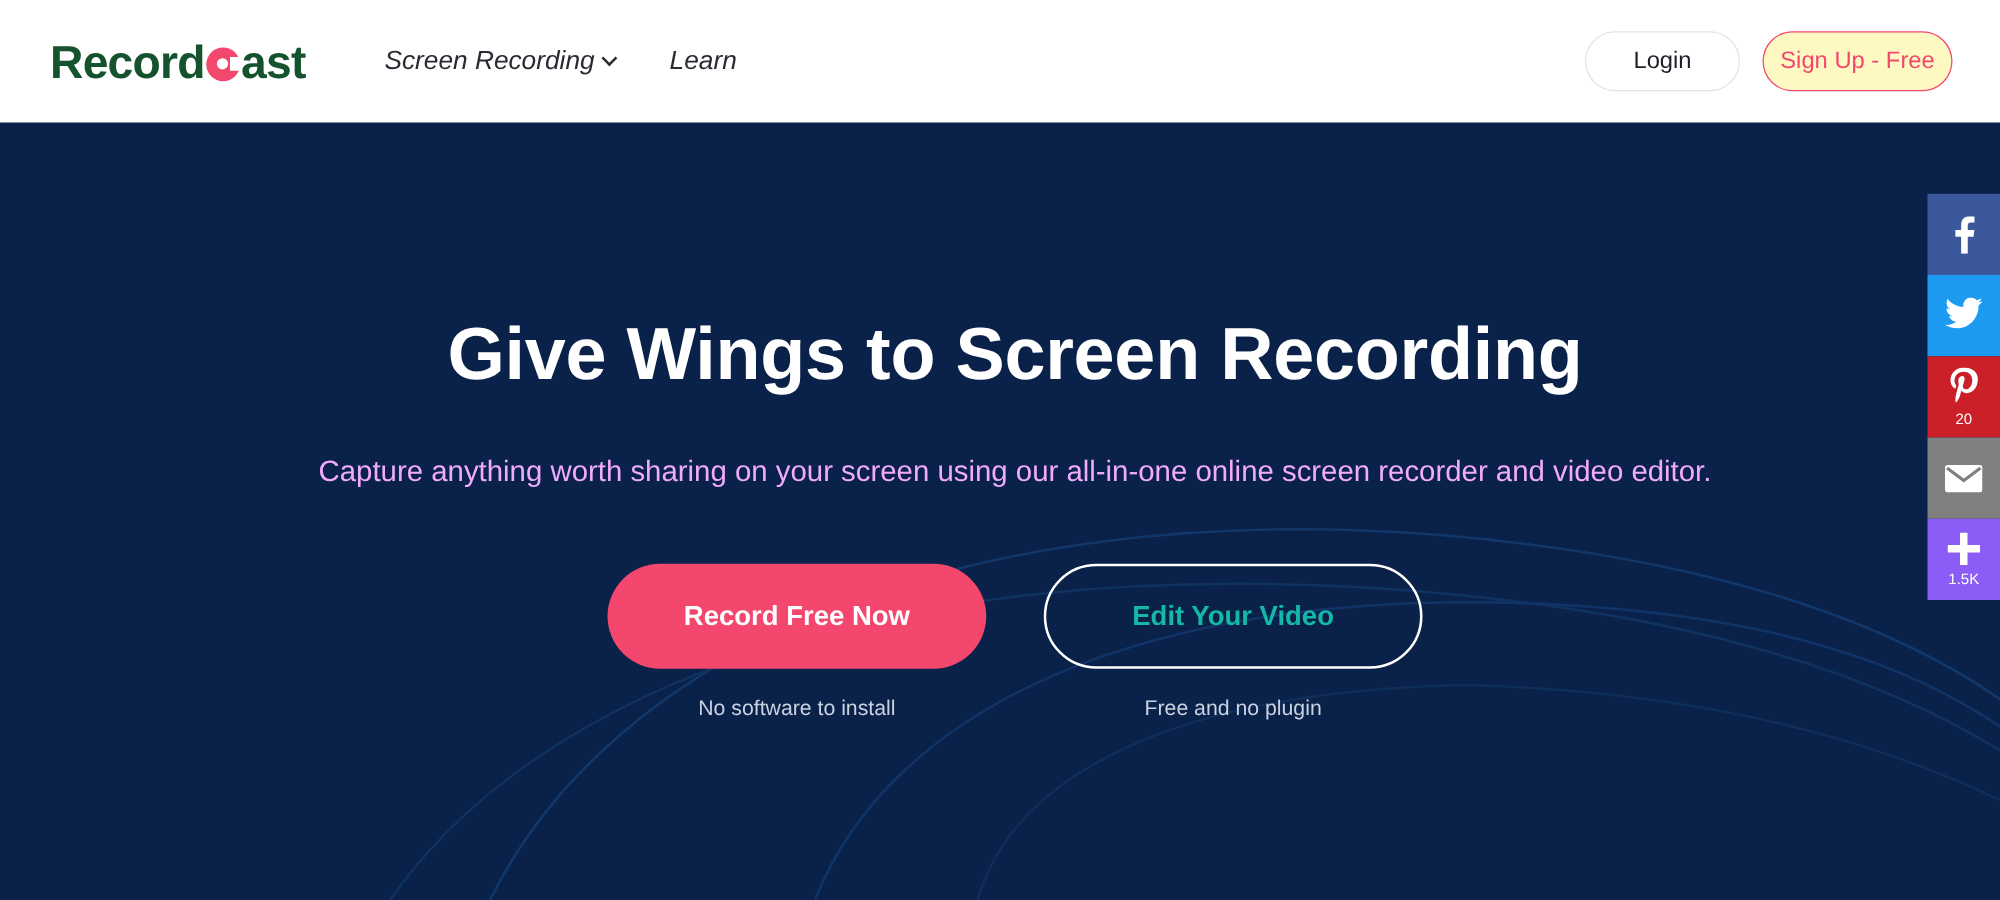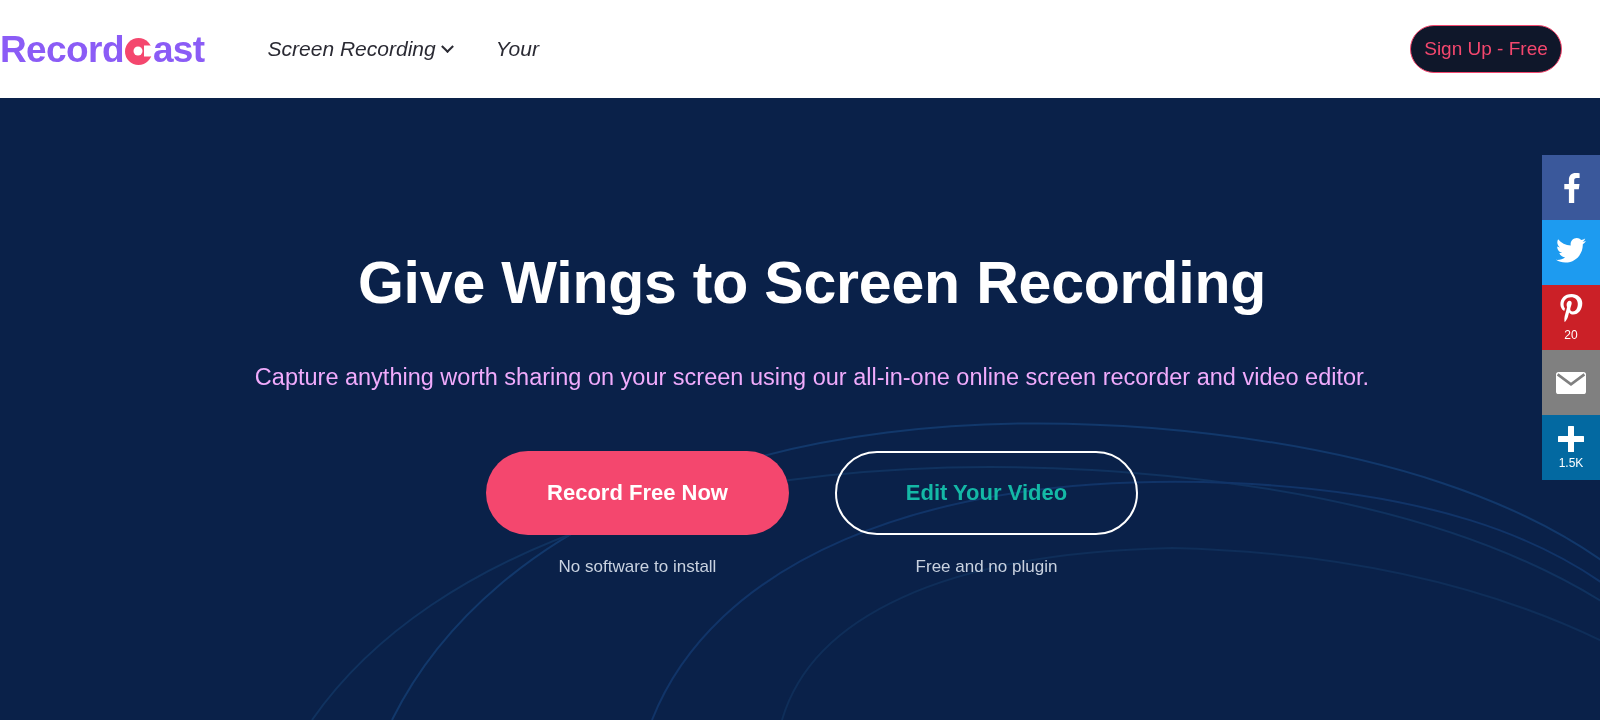--- a/index.html
+++ b/index.html
@@ -22,25 +22,26 @@
     top: 0; left: 0;
     width: 1600px;
     height: 98px;
     background: #ffffff;
     display: flex;
     align-items: center;
     z-index: 20;
   }
 
   .logo {
+    margin-left: 40px;
     display: flex;
     align-items: center;
     font-size: 37px;
     font-weight: bold;
-    color: #8b5cf6;
+    color: #14532d;
     letter-spacing: -0.6px;
     line-height: 1;
     cursor: pointer;
   }
   .logo-part { display: inline-block; }
 
   .logo-mark {
     display: inline-block;
     width: 27px;
     height: 27px;
@@ -114,21 +115,21 @@
     cursor: pointer;
     display: flex;
     align-items: center;
     justify-content: center;
   }
   .btn-signup {
     width: 152px;
     height: 48px;
     border-radius: 24px;
     border: 1px solid #f4476e;
-    background: #0f172a;
+    background: #fef9c3;
     color: #f4476e;
     font-size: 19px;
     font-family: "Liberation Sans", sans-serif;
     cursor: pointer;
     display: flex;
     align-items: center;
     justify-content: center;
     white-space: nowrap;
   }
 
@@ -251,44 +252,45 @@
     font-size: 12px;
     color: #ffffff;
     line-height: 1;
     margin-top: 5px;
     font-family: "Liberation Sans", sans-serif;
   }
   .si-facebook  { background: #3a589b; }
   .si-twitter   { background: #1d9bf0; }
   .si-pinterest { background: #cb2027; }
   .si-email     { background: #808080; }
-  .si-share     { background: #0369a1; }
+  .si-share     { background: #8b5cf6; }
 </style>
 </head>
 <body>
 
 <header class="navbar">
 
   <div class="logo">
     <span class="logo-part">Record</span>
     <span class="logo-mark"></span>
     <span class="logo-part">ast</span>
   </div>
 
   <nav class="nav-links">
     <div class="nav-link">
       <span>Screen Recording</span>
       <i class="chev"></i>
     </div>
     <div class="nav-link">
-      <span>Your</span>
+      <span>Learn</span>
     </div>
   </nav>
 
   <div class="nav-actions">
+    <button class="btn-login">Login</button>
     <button class="btn-signup">Sign Up - Free</button>
   </div>
 </header>
 
 <section class="hero">
 
   <svg class="hero-bg" viewBox="0 0 1600 622" preserveAspectRatio="none">
     <path d="M 380 622 C 480 420, 760 300, 1140 330 C 1380 350, 1520 410, 1600 470" fill="none" stroke="#12386b" stroke-width="2"></path>
     <path d="M 300 622 C 420 450, 700 350, 1080 372 C 1340 388, 1500 445, 1600 510" fill="none" stroke="#10325f" stroke-width="2"></path>
     <path d="M 640 622 C 700 470, 900 372, 1220 385 C 1420 394, 1530 440, 1600 492" fill="none" stroke="#113468" stroke-width="2"></path>

